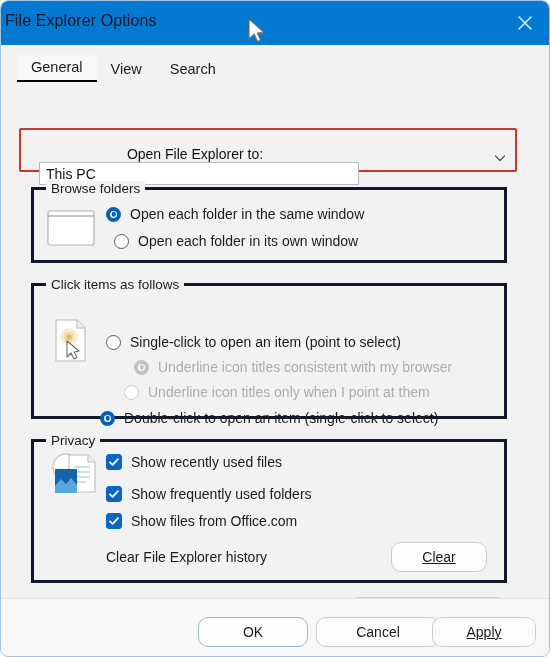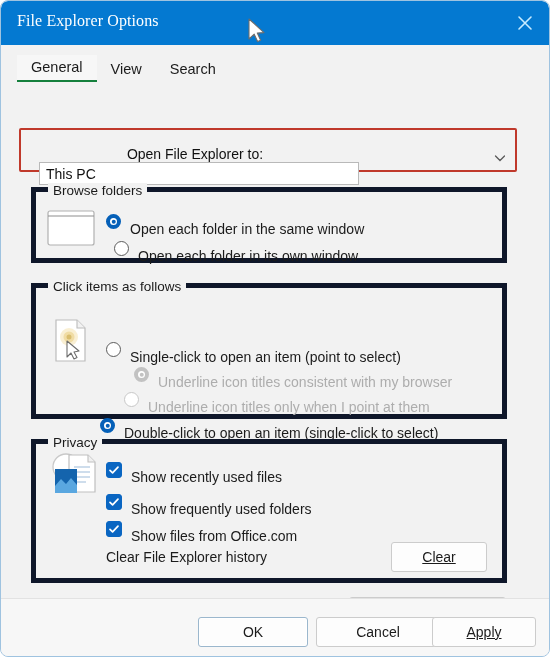--- a/index.html
+++ b/index.html
@@ -29,27 +29,26 @@
   
   #titlebar {
     position: relative;
     height: 44px;
     background: #0479d1;
     border-top-left-radius: 7px;
     border-top-right-radius: 7px;
   }
   #title-text {
     position: absolute;
-    left: 16px;
+    left: 4px;
     top: 11px;
     font-size: 16px;
-    color: #ffffff;
+    color: #0f172a;
     letter-spacing: .1px;
     white-space: nowrap;
-    font-family: Liberation Serif, serif;
   }
   #close-button {
     position: absolute;
     right: 0px;
     top: 0px;
     width: 48px;
     height: 44px;
     display: flex;
     align-items: center;
     justify-content: center;
@@ -88,21 +87,21 @@
     font-size: 14.5px;
     color: #1b1b1b;
     padding: 4px 14px 5px 14px;
     cursor: pointer;
     white-space: nowrap;
     background: transparent;
     border: none;
   }
   .tab.active {
     background: #f7f7f7;
-    border-bottom: 2px solid #15803d;
+    border-bottom: 2px solid #000000;
   }
 
   
   #open-to-highlight {
     position: absolute;
     left: 18px;
     top: 83px;
     width: 498px;
     height: 44px;
     box-sizing: border-box;
@@ -148,21 +147,21 @@
     top: 106px;
     width: 14px;
     height: 14px;
     cursor: pointer;
   }
 
   
   .group {
     position: absolute;
     box-sizing: border-box;
-    border: 5px solid #0f172a;
+    border: 3px solid #0f172a;
     background: transparent;
   }
   .group-title {
     position: absolute;
     top: -9px;
     left: 12px;
     background: #f2f2f2;
     padding: 0 5px;
     font-size: 13.5px;
     color: #1b1b1b;
@@ -236,21 +235,20 @@
     flex: 0 0 auto;
     display: flex;
     align-items: center;
     justify-content: center;
   }
 
   .opt-label {
     font-size: 14px;
     color: #1b1b1b;
     margin-left: 9px;
-    margin-top: 15px;
   }
   .opt-label.dim { color: #adadad; }
 
   
   .group-icon {
     position: absolute;
     pointer-events: none;
   }
   #icon-browse  { left: 46px; top: 161px; }
   #icon-click   { left: 50px; top: 272px; }
@@ -265,21 +263,21 @@
     color: #1b1b1b;
     white-space: nowrap;
   }
 
   
   .btn {
     position: absolute;
     box-sizing: border-box;
     background: #fdfdfd;
     border: 1px solid #cccccc;
-    border-radius: 3px;
+    border-radius: 10px;
     font-size: 14px;
     color: #1b1b1b;
     font-family: "Liberation Sans", sans-serif;
     cursor: pointer;
     display: flex;
     align-items: center;
     justify-content: center;
     white-space: nowrap;
   }
   .btn .u { text-decoration: underline; }

